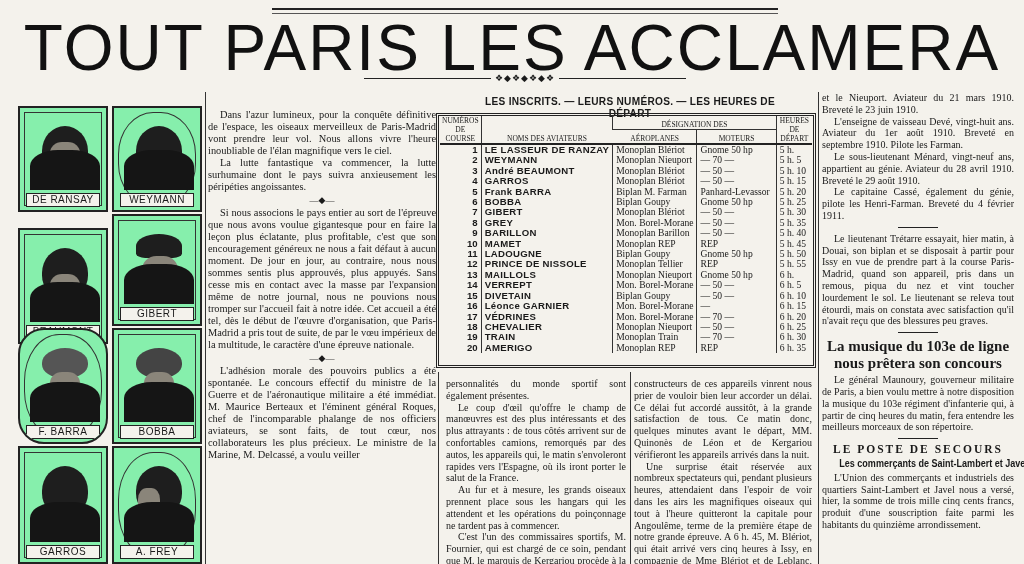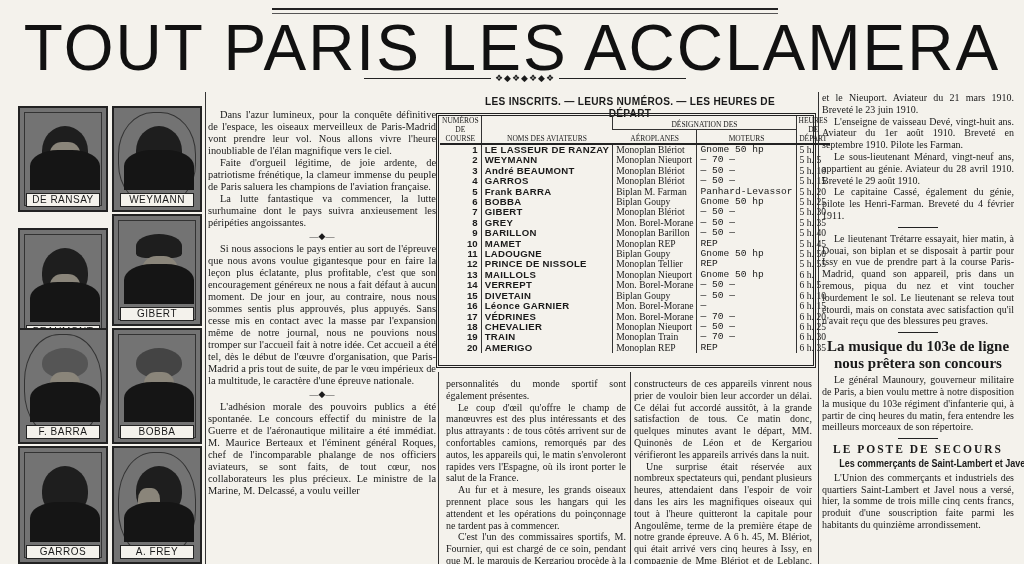--- a/index.html
+++ b/index.html
@@ -15,21 +15,21 @@
     font-family:"Liberation Sans", "DejaVu Sans", sans-serif;
     font-size:64px; letter-spacing:2px; line-height:56px; color:#111; font-weight:normal;
     transform:scaleX(1.0);
   }
   .ornament { position:absolute; left:364px; top:74px; width:322px; height:8px; text-align:center; font-size:9px; line-height:8px; letter-spacing:1px; }
   .ornament:before { content:""; position:absolute; left:0; right:0; top:4px; border-top:1px solid #222; }
   .ornament span { position:relative; background:#f4f2ec; padding:0 4px; }
 
   
   .portraits { position:absolute; left:18px; top:96px; width:188px; height:468px; }
-  .portrait { position:absolute; width:90px; border:2px solid #222; background:#737373; box-sizing:border-box; overflow:hidden; }
+  .portrait { position:absolute; width:90px; border:2px solid #222; background:#86efac; box-sizing:border-box; overflow:hidden; }
   .portrait .frame { position:absolute; inset:4px; border:1px solid #333; }
   .portrait .head { position:absolute; left:22px; top:18px; width:46px; height:50px; border-radius:50% 50% 45% 45%; background:#1e1e1e; }
   .portrait .body { position:absolute; left:10px; bottom:20px; width:70px; height:40px; border-radius:40% 40% 0 0; background:#151515; }
   .portrait .face { position:absolute; left:30px; top:34px; width:30px; height:28px; border-radius:40%; background:#8a857a; }
   .portrait .name { position:absolute; left:6px; right:6px; bottom:3px; border:1px solid #222; background:#f4f2ec; font-family:"Liberation Sans", sans-serif; font-size:10px; text-align:center; line-height:12px; letter-spacing:0.5px; }
 
   .col { position:absolute; font-size:10.4px; line-height:12px; text-align:justify; }
   .col p { margin:0; text-indent:12px; }
   .col-a { left:208px; top:109px; width:228px; }
   .col-a .sep { text-align:center; font-size:9px; line-height:10px; margin:2px 0; }
@@ -38,21 +38,21 @@
   .table-title { position:absolute; left:450px; top:95px; width:360px; text-align:center;
     font-family:"Liberation Sans", sans-serif; font-weight:bold; font-size:11px; letter-spacing:0.3px; transform:scaleX(0.92); }
   .table-box { position:absolute; left:436px; top:113px; width:380px; height:255px; border:3px double #222; box-sizing:border-box; }
   table.start { position:absolute; left:440px; top:116px; width:372px; border-collapse:collapse; font-size:9.6px; }
   table.start th { font-weight:normal; font-size:7.5px; line-height:9px; border-left:1px solid #333; border-bottom:2px solid #222; padding:0 2px; vertical-align:bottom; }
   table.start th:first-child { border-left:none; }
   table.start td { line-height:10.4px; padding:0 3px; border-left:1px solid #333; white-space:nowrap; }
   table.start td:first-child { border-left:none; text-align:right; font-family:"Liberation Sans", sans-serif; font-weight:bold; width:34px; }
   table.start td.name { font-family:"Liberation Sans", sans-serif; font-weight:bold; letter-spacing:0.3px; width:112px;margin-left:24px; }
   table.start td.hour { width:40px; }
-  table.start td.mot { width:88px;font-family:Liberation Mono, monospace; }
+  table.start td.mot { width:88px; }
 
   .col-b { left:446px; top:378px; width:180px; font-size:10px; line-height:11.8px; }
   .col-c { left:634px; top:378px; width:178px; font-size:10px; line-height:11.8px; }
   .col-d { left:822px; top:92px; width:192px; font-size:10px; line-height:11.8px; }
   .col-d .short-rule { width:40px; border-top:1px solid #222; margin:5px auto; }
   .col-d h2 { margin:2px 0; font-size:15px; line-height:17px; font-weight:bold; text-align:center; font-family:"Liberation Serif", serif; }
   .col-d h3 { margin:2px 0; font-size:11.5px; letter-spacing:2px; font-weight:bold; text-align:center; font-family:"Liberation Serif", serif; }
   .col-d h4 { margin:2px 0; font-size:11px; font-weight:bold; text-align:center; font-family:"Liberation Sans", sans-serif; transform:scaleX(0.82); white-space:nowrap; }
 </style>
 </head>
@@ -83,21 +83,21 @@
       <div class="body"></div>
     <div class="name">BEAUMONT</div>
   </div>
   <div class="portrait" style="left:94px;top:118px;height:112px;">
     <div class="frame"></div>
       <div class="head" style="height:24px;border-radius:50% 50% 20% 20%;"></div>
       <div class="face" style="top:40px;left:28px;width:36px;height:34px;"></div>
       <div class="body"></div>
     <div class="name">GIBERT</div>
   </div>
-  <div class="portrait" style="left:0;top:232px;height:116px;">
+  <div class="portrait" style="left:0;top:232px;height:116px;border-radius:26px;">
     <div class="frame" style="border-radius:45%;"></div>
       <div class="head" style="background:#555;height:30px;"></div>
       <div class="face" style="top:42px;"></div>
       <div class="body"></div>
     <div class="name">F. BARRA</div>
   </div>
   <div class="portrait" style="left:94px;top:232px;height:116px;">
     <div class="frame"></div>
       <div class="head" style="background:#444;height:30px;"></div>
       <div class="face" style="top:42px;"></div>
@@ -116,21 +116,20 @@
       <div class="face" style="left:24px;top:40px;width:22px;"></div>
       <div class="body"></div>
     <div class="name">A. FREY</div>
   </div>
 </div>
 
 <div class="vline" style="left:205px;"></div>
 
 <div class="col col-a">
   <p>Dans l'azur lumineux, pour la conquête définitive de l'espace, les oiseaux merveilleux de Paris-Madrid vont prendre leur vol. Nous allons vivre l'heure inoubliable de l'élan magnifique vers le ciel.</p>
-  <p>Faite d'orgueil légitime, de joie ardente, de patriotisme frénétique, la clameur immense du peuple de Paris saluera les champions de l'aviation française.</p>
   <p>La lutte fantastique va commencer, la lutte surhumaine dont le pays suivra anxieusement les péripéties angoissantes.</p>
   <div class="sep">—◆—</div>
   <p>Si nous associons le pays entier au sort de l'épreuve que nous avons voulue gigantesque pour en faire la leçon plus éclatante, plus profitable, c'est que son encouragement généreux ne nous a fait défaut à aucun moment. De jour en jour, au contraire, nous nous sommes sentis plus approuvés, plus appuyés. Sans cesse mis en contact avec la masse par l'expansion même de notre journal, nous ne pouvions nous tromper sur l'accueil fait à notre idée. Cet accueil a été tel, dès le début de l'œuvre d'organisation, que Paris-Madrid a pris tout de suite, de par le vœu impérieux de la multitude, le caractère d'une épreuve nationale.</p>
   <div class="sep">—◆—</div>
   <p>L'adhésion morale des pouvoirs publics a été spontanée. Le concours effectif du ministre de la Guerre et de l'aéronautique militaire a été immédiat. M. Maurice Berteaux et l'éminent général Roques, chef de l'incomparable phalange de nos officiers aviateurs, se sont faits, de tout cœur, nos collaborateurs les plus précieux. Le ministre de la Marine, M. Delcassé, a voulu veiller</p>
 </div>
 
 <div class="vline" style="left:438px;top:372px;height:192px;"></div>
 
 <div class="table-title">LES INSCRITS. — LEURS NUMÉROS. — LES HEURES DE DÉPART</div>

